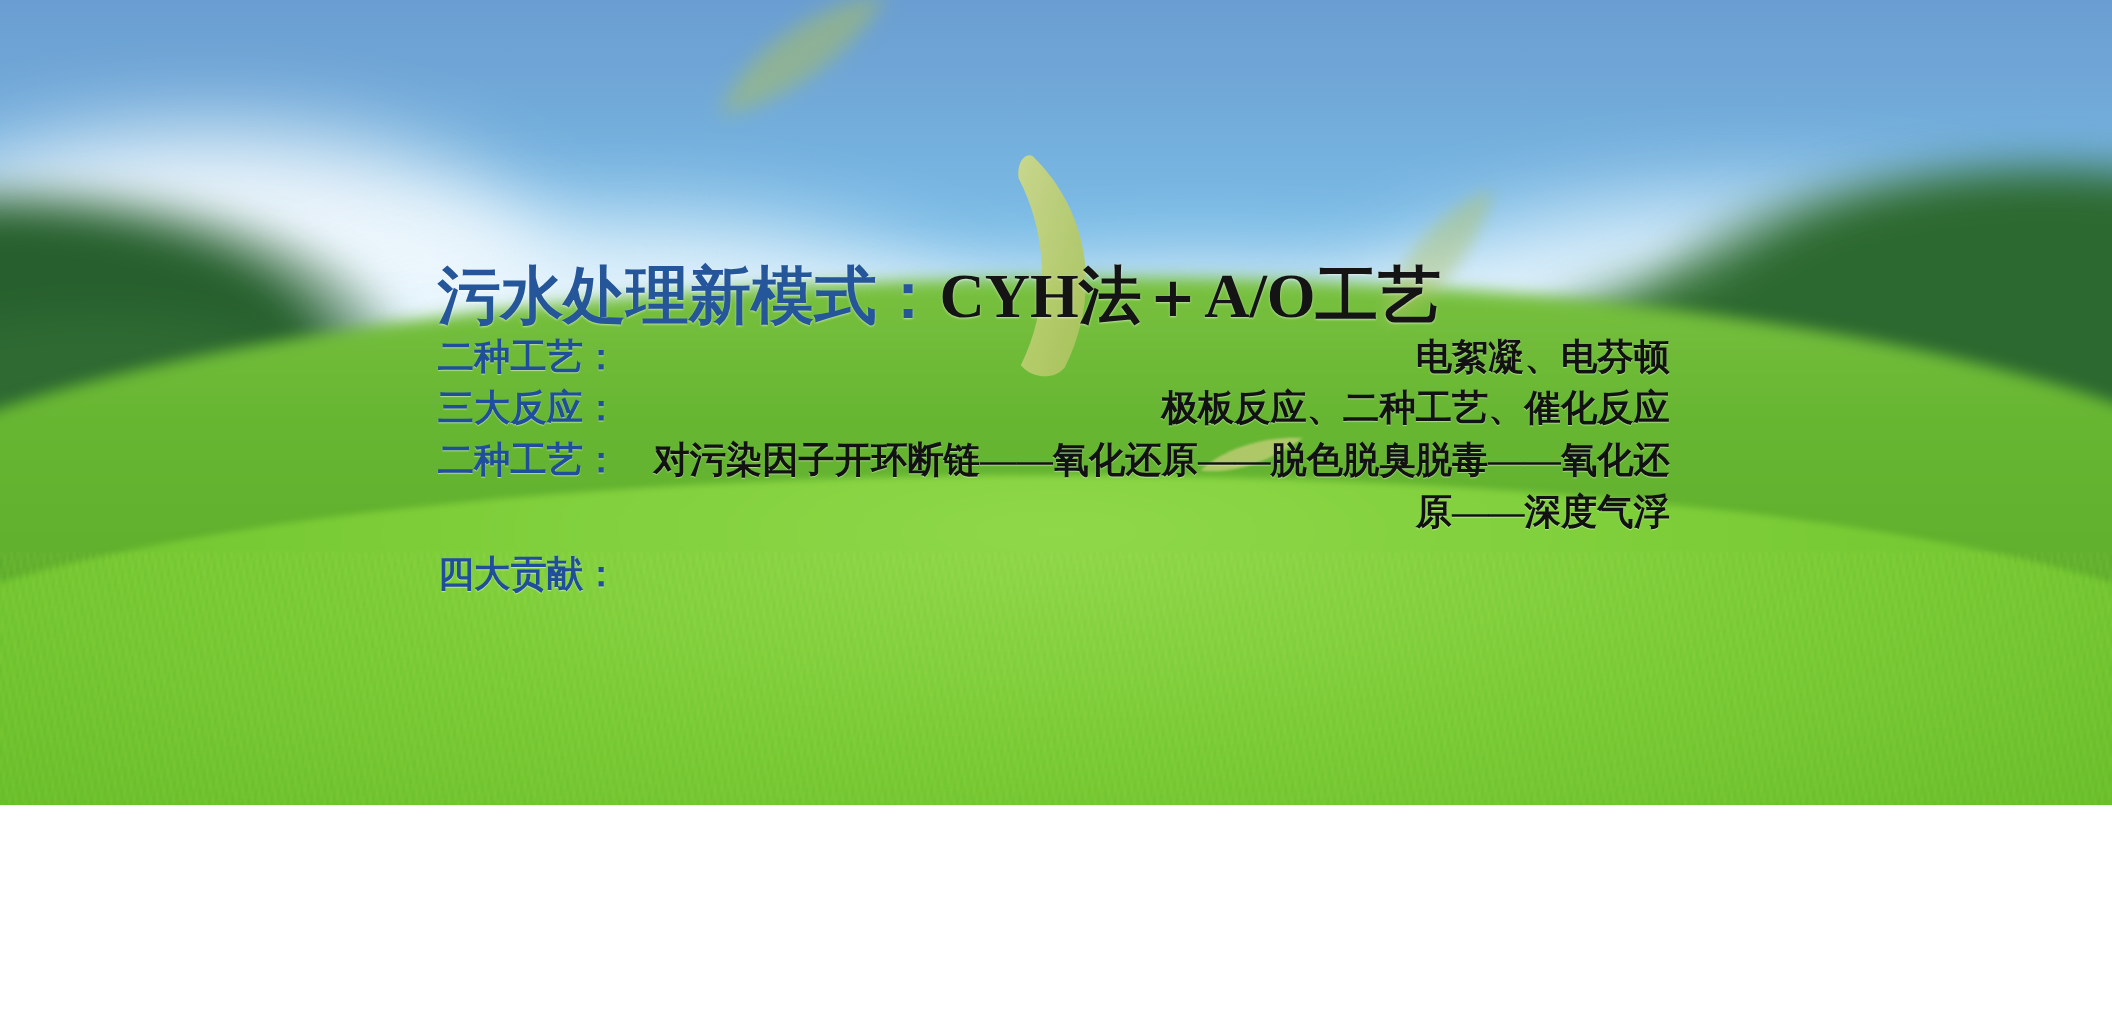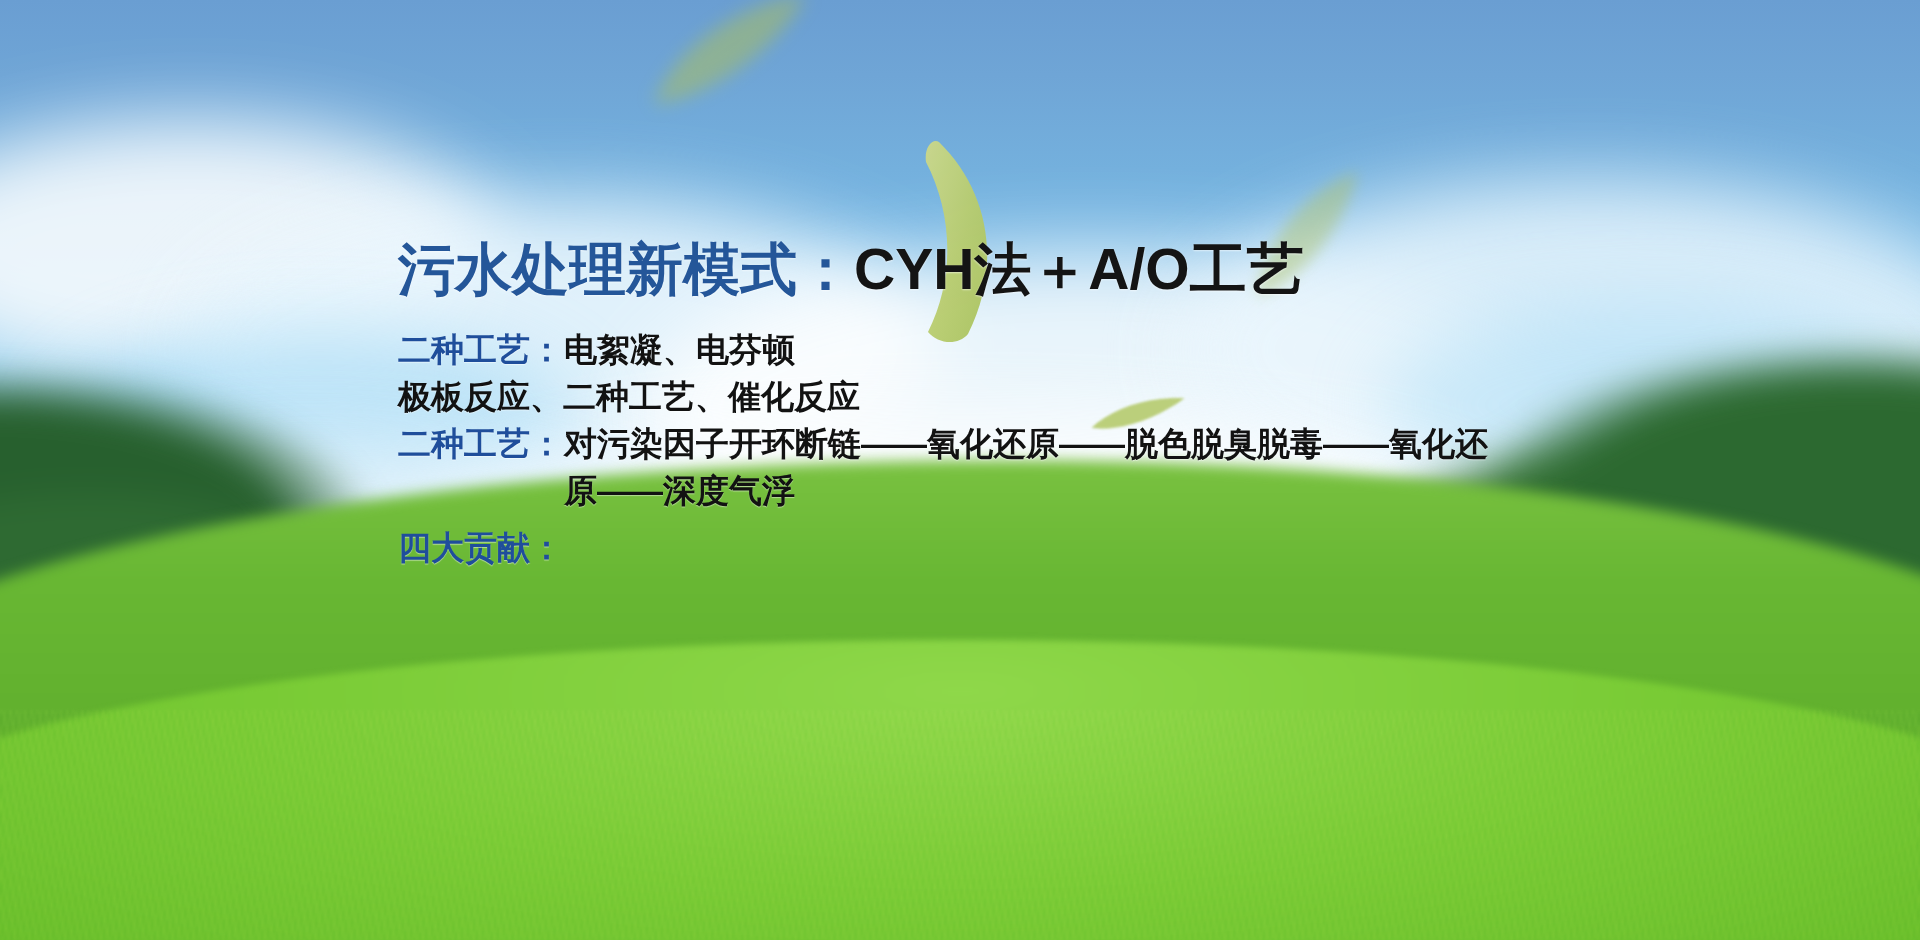--- a/index.html
+++ b/index.html
@@ -4,23 +4,23 @@
 <title>污水处理新模式</title>
 <style>
   html, body {
     margin: 0;
     padding: 0;
     background: #ffffff;
   }
   #slide {
     position: relative;
     width: 1920px;
-    height: 940px;
+    height: 732px;
     overflow: hidden;
-    font-family: Liberation Sans, sans-serif;
+    font-family: Liberation Serif, serif;
     background: #7dd3fc;
   }
 
   
   .sky {
     position: absolute;
     inset: 0;
     background:
       linear-gradient(to bottom,
         #6a9ed2 0%,
@@ -167,40 +167,40 @@
     line-height: 1.12;
     font-weight: 700;
     letter-spacing: 0px;
     white-space: nowrap;
     text-shadow: 0 1px 2px rgba(255,255,255,.55);
   }
   .headline .hl-blue { color: #245699; }
   .headline .hl-dark { color: #141414; font-weight: 700; }
 
   .lines {
-    margin-top: 24px;
   }
   .line {
     display: flex;
     align-items: flex-start;
     font-size: 33px;
     line-height: 47px;
     font-weight: 700;
   }
   .line .label {
     flex: 0 0 166px;
     width: 166px;
     color: #1f4e9b;
     white-space: nowrap;
     text-shadow: 0 1px 1px rgba(255,255,255,.5);
   }
   .line .value {
     flex: 1 1 auto;
     color: #121212;
     text-shadow: 0 1px 1px rgba(255,255,255,.45);
+    text-align: right;
   }
   .line.gap { margin-top: 10px; }
 </style>
 </head>
 <body>
 
 <div id="slide">
 
   <div class="sky"></div>
 
@@ -268,20 +268,21 @@
     </div>
 
     <div class="lines">
 
       <div class="line">
         <span class="label">二种工艺：</span>
         <span class="value">电絮凝、电芬顿</span>
       </div>
 
       <div class="line">
+        <span class="label">三大反应：</span>
         <span class="value">极板反应、二种工艺、催化反应</span>
       </div>
 
       <div class="line">
         <span class="label">二种工艺：</span>
         <span class="value">对污染因子开环断链——氧化还原——脱色脱臭脱毒——氧化还原——深度气浮</span>
       </div>
 
       <div class="line gap">
         <span class="label">四大贡献：</span>

